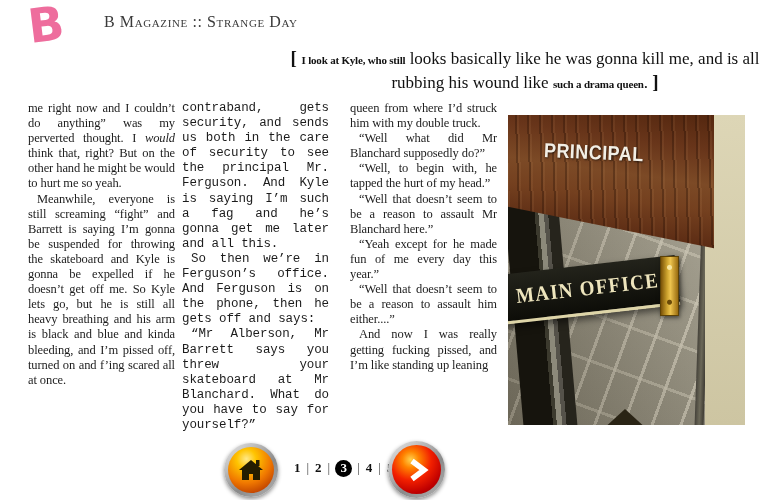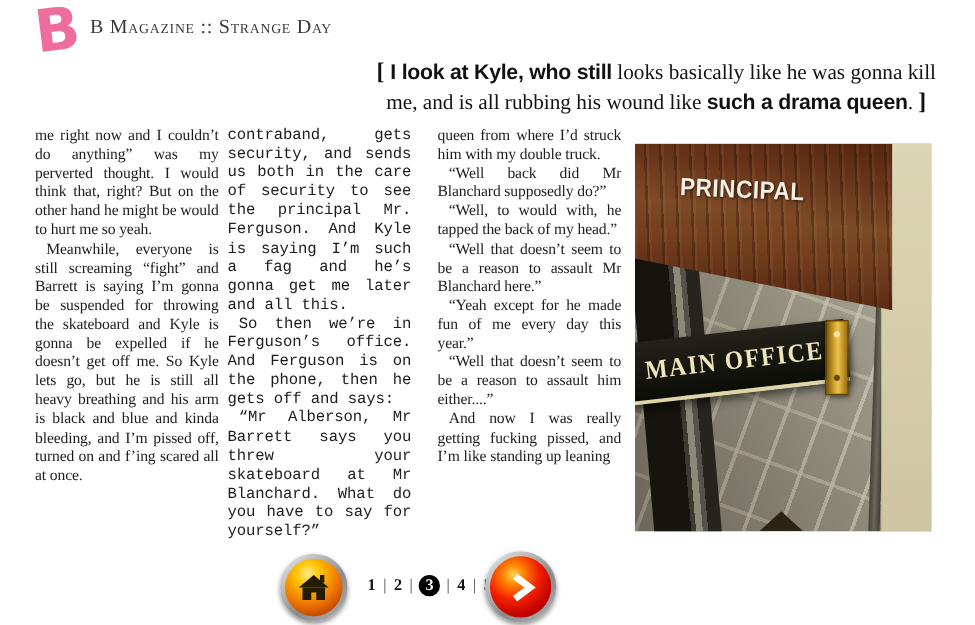--- a/index.html
+++ b/index.html
@@ -1,27 +1,27 @@
 <!DOCTYPE html>
 <html lang="en"><head>
 <meta charset="utf-8">
 <style>
   html,body{margin:0;padding:0;}
   body{width:780px;height:500px;background:#ffffff;font-family:"Liberation Serif",serif;position:relative;overflow:hidden;color:#1c1c1c;}
   .page{position:absolute;inset:0;}
 
   
   .logo-b{position:absolute;left:28px;top:1px;font-family:"DejaVu Sans",sans-serif;font-weight:bold;font-size:47px;line-height:1;color:#ee6d9d;transform:rotate(-7deg);}
-  .site-title{position:absolute;left:72px;top:13px;font-variant:small-caps;font-size:16px;letter-spacing:.6px;color:#3a3a3a;}
+  .site-title{position:absolute;left:104px;top:13px;font-variant:small-caps;font-size:16px;letter-spacing:.6px;color:#3a3a3a;}
 
   
   .pull-quote{position:absolute;left:288px;top:46px;width:474px;text-align:center;font-size:17px;line-height:1.28;color:#111;}
-  .seg-sans-bold{font-family:Liberation Sans, sans-serif;font-weight:bold;font-size:17px;letter-spacing:-.2px;}
+  .seg-sans-bold{font-family:Liberation Serif, serif;font-weight:bold;font-size:11px;letter-spacing:-.2px;}
   .seg-bracket{font-weight:bold;font-size:19px;}
-  .seg-italic{}
+  .seg-italic{font-style:italic;}
   .seg-smallcaps{font-variant:small-caps;font-weight:bold;font-size:13.5px;letter-spacing:.4px;}
 
   
   .col{position:absolute;top:101px;width:147px;height:338px;overflow:hidden;text-align:justify;font-size:12.5px;line-height:15.1px;letter-spacing:-.1px;hyphens:auto;}
   .col-1{left:28px;} .col-2{left:182px;font-family:Liberation Mono, monospace;} .col-3{left:340px;margin-left:10px;}
   .para{margin:0;}
   .para.indent{text-indent:9px;}
   .para.dropcap-para{margin-top:14px;}
   .dropcap-bar{float:left;width:10px;height:44px;background:#56c3e8;margin:2px 6px 0 0;}
 
@@ -83,22 +83,22 @@
       <p class="para"><span>me right now and I couldn’t do anything” was my perverted thought. I </span><span class="seg-italic">would</span><span> think that, right? But on the other hand he might be would to hurt me so yeah.</span></p>
       <p class="para indent"><span>Meanwhile, everyone is still screaming “fight” and Barrett is saying I’m gonna be suspended for throwing the skateboard and Kyle is gonna be expelled if he doesn’t get off me. So Kyle lets go, but he is still all heavy breathing and his arm is black and blue and kinda bleeding, and I’m pissed off, turned on and f’ing scared all at once.</span></p>
     </div>
   <div class="col col-2">
       <p class="para"><span>contraband, gets security, and sends us both in the care of security to see the principal Mr. Ferguson. And Kyle is saying I’m such a fag and he’s gonna get me later and all this.</span></p>
       <p class="para indent"><span>So then we’re in Ferguson’s office. And Ferguson is on the phone, then he gets off and says:</span></p>
       <p class="para indent"><span>“Mr Alberson, Mr Barrett says you threw your skateboard at Mr Blanchard. What do you have to say for yourself?”</span></p>
     </div>
   <div class="col col-3">
       <p class="para"><span>queen from where I’d struck him with my double truck.</span></p>
-      <p class="para indent"><span>“Well back did Mr Blanchard supposedly do?”</span></p>
-      <p class="para indent"><span>“Well, to would with, he tapped the back of my head.”</span></p>
+      <p class="para indent"><span>“Well what did Mr Blanchard supposedly do?”</span></p>
+      <p class="para indent"><span>“Well, to begin with, he tapped the hurt of my head.”</span></p>
       <p class="para indent"><span>“Well that doesn’t seem to be a reason to assault Mr Blanchard here.”</span></p>
       <p class="para indent"><span>“Yeah except for he made fun of me every day this year.”</span></p>
       <p class="para indent"><span>“Well that doesn’t seem to be a reason to assault him either....”</span></p>
       <p class="para indent"><span>And now I was really getting fucking pissed, and I’m like standing up leaning</span></p>
     </div>
 
   <div class="photo">
     <div class="brickwall"></div>
     <div class="doorframe-right"></div>
     <div class="wall-right"></div>

